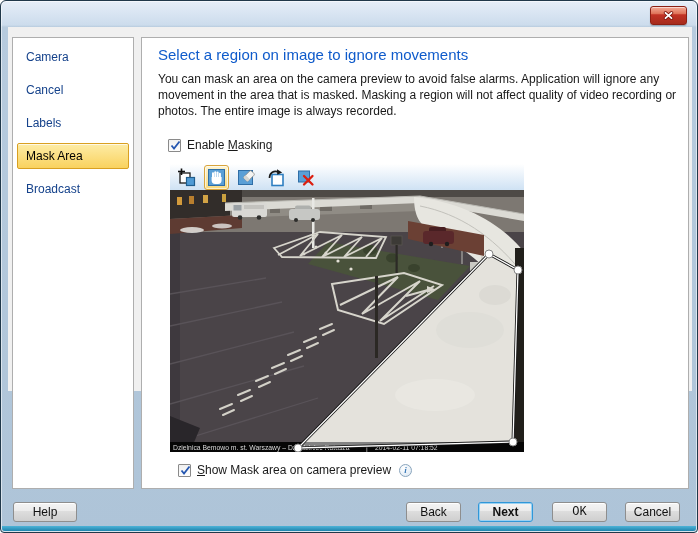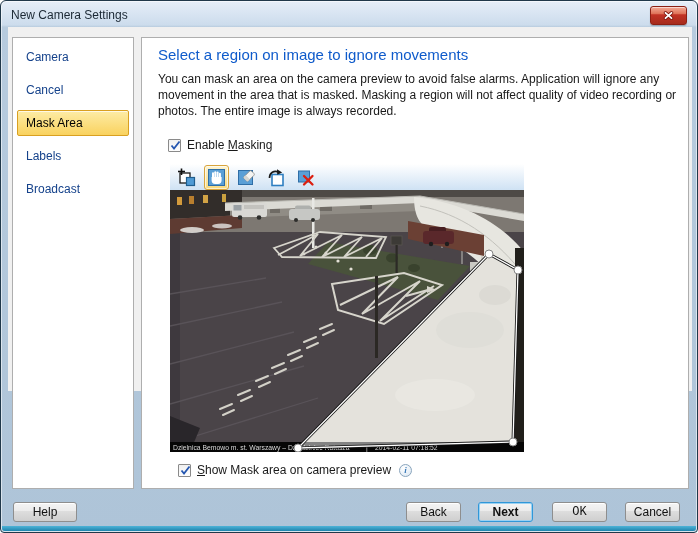--- a/index.html
+++ b/index.html
@@ -89,43 +89,40 @@
   .btn-back{left:398px;width:55px;}
   .btn-next{left:470px;width:55px;border-color:var(--focus-blue);
             box-shadow:inset 0 0 0 1px #9ad1f2, inset 0 1px 0 #ffffff;font-weight:bold;}
   .btn-ok{left:544px;width:55px;font-family:Liberation Mono, monospace;}
   .btn-cancel{left:617px;width:55px;}
 </style>
 </head>
 <body>
 
 <div class="window">
-  <div class="titlebar">
-    <span class="title-text">New Camera Settings</span>
-  </div>
   <div class="close-btn">
     <svg width="11" height="9">
       <g stroke="#7a150c" stroke-width="3.4" stroke-linecap="round">
         <line x1="2.5" y1="1.8" x2="8.5" y2="7.2"></line>
           <line x1="8.5" y1="1.8" x2="2.5" y2="7.2"></line>
       </g>
       <g stroke="#ffffff" stroke-width="1.8" stroke-linecap="round">
         <line x1="2.5" y1="1.8" x2="8.5" y2="7.2"></line>
           <line x1="8.5" y1="1.8" x2="2.5" y2="7.2"></line>
       </g>
     </svg>
   </div>
 
   <div class="client">
 
     <nav class="sidebar">
         <div class="side-item">Camera</div>
         <div class="side-item">Cancel</div>
+        <div class="side-item">Labels</div>
         <div class="side-item selected">Mask Area</div>
-        <div class="side-item">Labels</div>
         <div class="side-item">Broadcast</div>
       </nav>
 
     <div class="main-panel">
       <div class="heading">Select a region on image to ignore movements</div>
       <div class="description">You can mask an area on the camera preview to avoid false alarms. Application will ignore any movement in the area that is masked. Masking a region will not affect quality of video recording or photos. The entire image is always recorded.</div>
 
       <div class="check-row row-enable">
         <span class="cb checked">
           <svg width="13" height="13">

